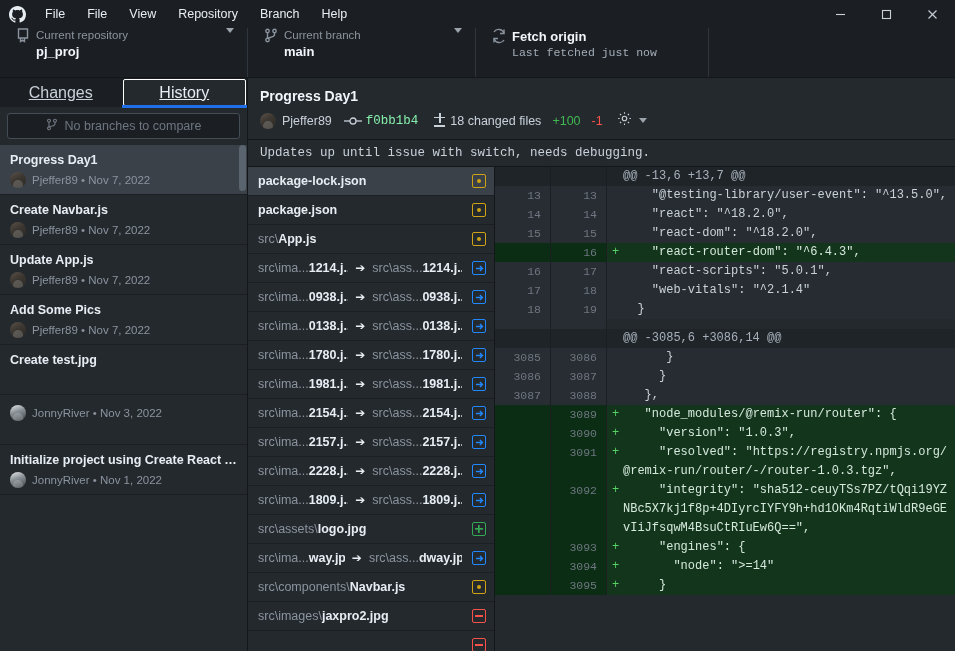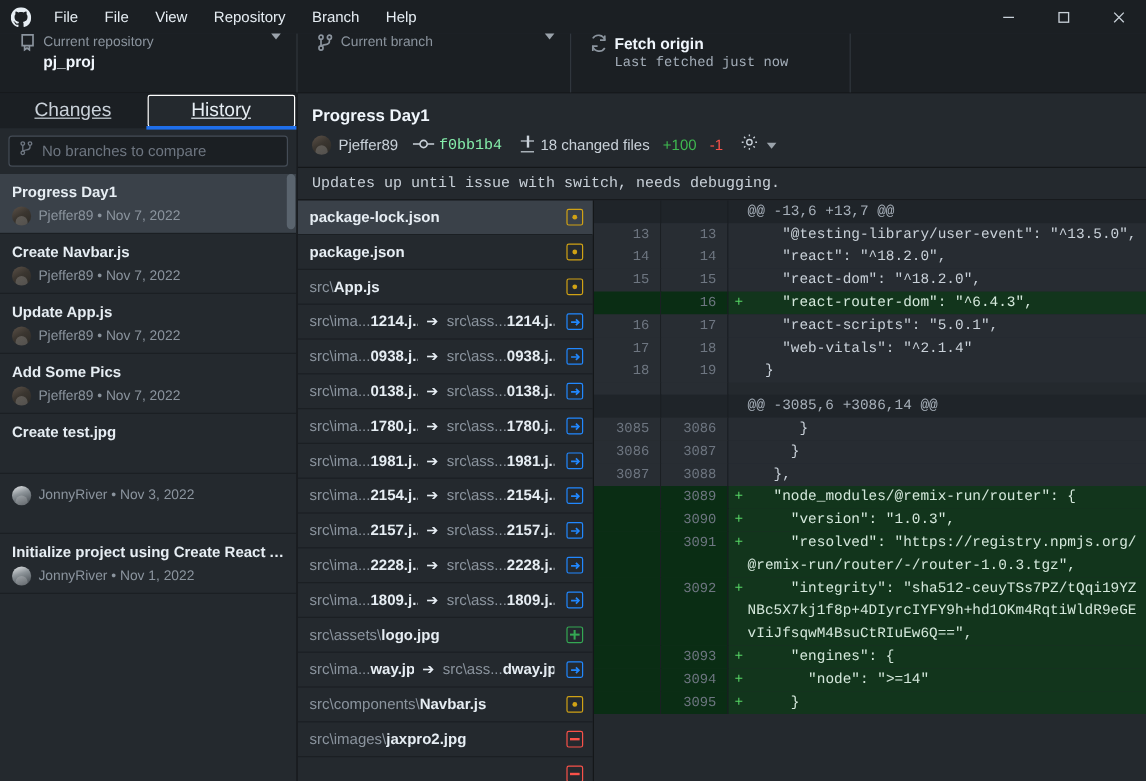--- a/index.html
+++ b/index.html
@@ -72,21 +72,21 @@
     border: 1.5px solid #ffffff; border-radius: 2px; margin: 1px 1px 0 1px;
     height: 27px;
   }
   .tab.focused::after {
     content: ""; position: absolute; left: -1.5px; right: -1.5px; bottom: -2.5px;
     height: 2.5px; background: #1f6feb;
   }
   .compare-wrap { padding: 6px 7px 6px 7px; background: #24292e; }
   .compare-box {
     height: 26px; border: 1px solid #444c56; border-radius: 3px; background: #1b1f23;
-    display: flex; align-items: center; padding: 0 8px; gap: 7px;
+    display: flex; align-items: center; padding: 0 8px; gap: 7px; justify-content: center;
   }
   .compare-box svg { stroke: #6e7681; fill: none; stroke-width: 1.3; }
   .compare-text { font-size: 12.5px; color: #6e7681; }
 
   .commits { flex: 1; overflow: hidden; position: relative; }
   .commit {
     height: 50px; padding: 7px 10px 0 10px; border-bottom: 1px solid #1b1f23;
     cursor: default; position: relative;
   }
   .commit.selected { background: #3a4149; }
@@ -255,20 +255,21 @@
       <div class="tb-icon">
         <svg width="14" height="15" viewBox="0 0 14 15">
             <circle cx="3.5" cy="3" r="1.7"></circle>
             <circle cx="3.5" cy="12" r="1.7"></circle>
             <circle cx="10.5" cy="3" r="1.7"></circle>
             <path d="M3.5 4.7v5.6M10.5 4.7v1.8c0 2-2 2.4-3.4 2.7-1.4.3-3.6.8-3.6 1.6"></path>
           </svg>
       </div>
       <div class="tb-text">
         <div class="tb-label">Current branch</div>
+        <div class="tb-value">main</div>
       </div>
       <div class="caret">
           <i></i>
         </div>
     </div>
     <div class="tb-btn tb-fetch">
       <div class="tb-icon">
         <svg width="16" height="16" viewBox="0 0 16 16">
             <path d="M13 5.5A5.5 5.5 0 003 4M3 10.5A5.5 5.5 0 0013 12"></path>
             <path d="M13 1.5v4h-4M3 14.5v-4h4"></path>

